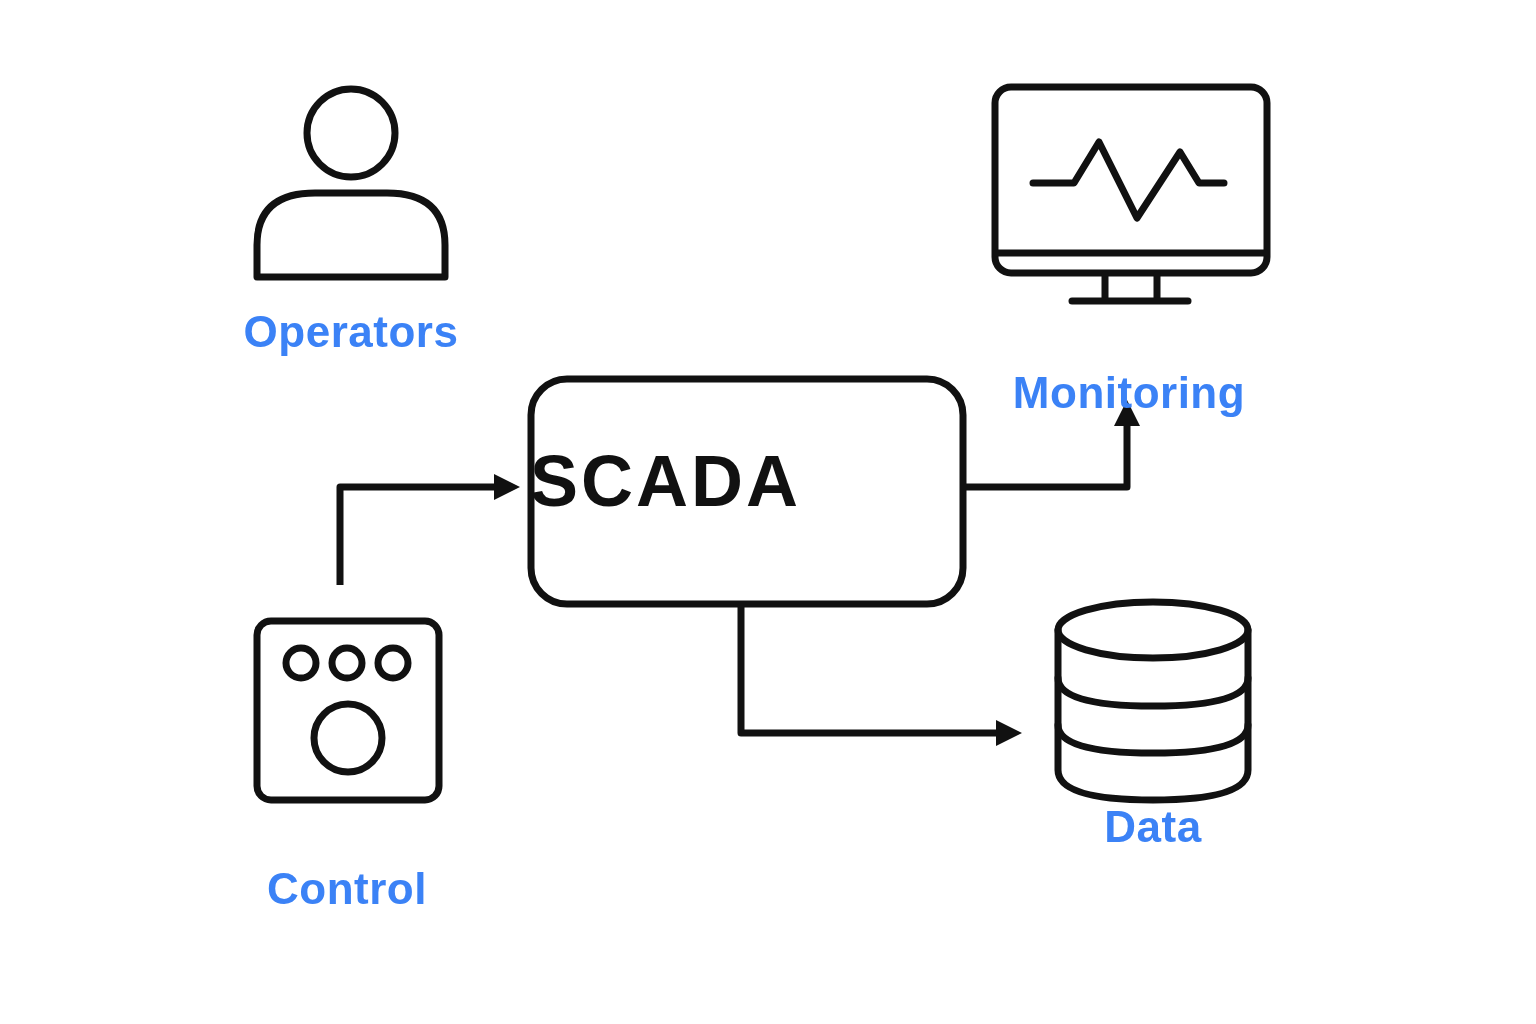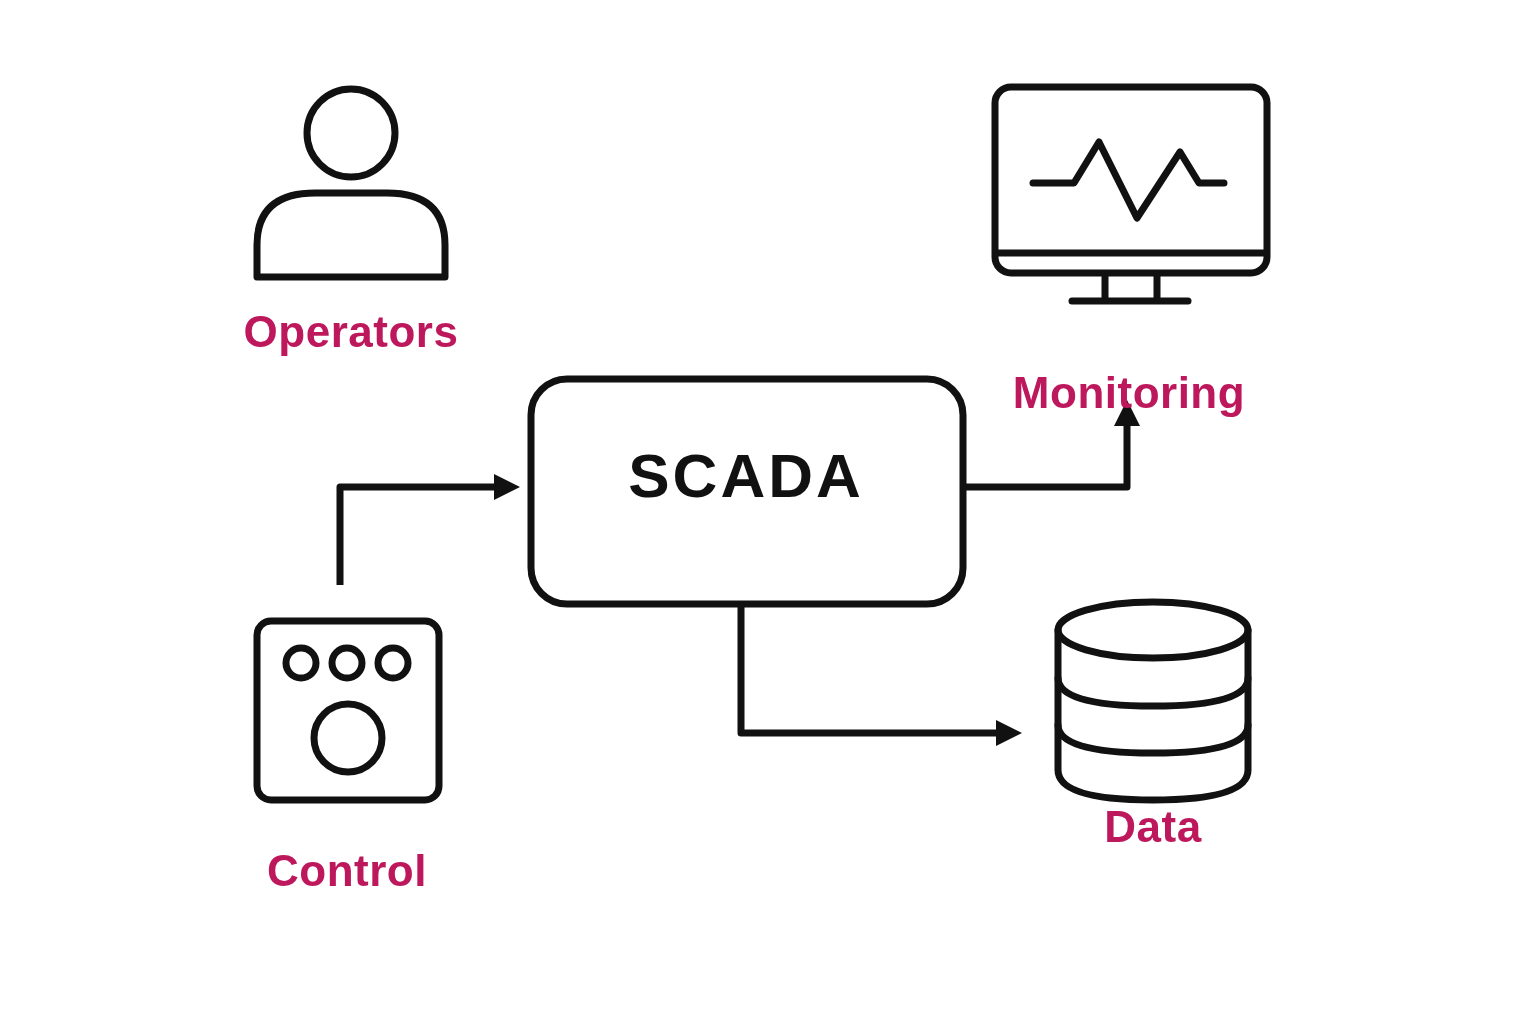--- a/index.html
+++ b/index.html
@@ -1,22 +1,22 @@
 <!DOCTYPE html>
 <html><head>
 <meta charset="utf-8">
 <style>
   html, body { margin:0; padding:0; background:#ffffff; }
   body { width:1536px; height:1024px; position:relative; overflow:hidden;
          font-family:"Liberation Sans", sans-serif; color:#000; }
   svg.diagram { position:absolute; left:0; top:0; }
-  .lbl { position:absolute; font-weight:bold; font-size:44px; color:#be185d;
+  .lbl { position:absolute; font-weight:bold; font-size:44px; color:#3b82f6;
          text-align:center; white-space:nowrap; letter-spacing:0.5px; }
-  .scada-title { position:absolute; font-weight:bold; font-size:62px; color:#111;
-         left:530px; top:440px; width:432px; text-align:center; letter-spacing:3px; }
+  .scada-title { position:absolute; font-weight:bold; font-size:72px; color:#111;
+         left:530px; top:440px; width:432px; letter-spacing:3px; }
 </style>
 </head>
 <body>
 
 <svg class="diagram" width="1536" height="1024" viewBox="0 0 1536 1024" fill="none" stroke="#111" stroke-width="7" stroke-linecap="round" stroke-linejoin="round">
 
   <g>
     <circle cx="351" cy="133" r="44"></circle>
     <path d="M257 277 L257 245 Q257 193 315 193 L387 193 Q445 193 445 245 L445 277 Z"></path>
   </g>
@@ -60,14 +60,14 @@
   <g>
     <polyline points="741,606 741,733 997,733" stroke-linecap="butt"></polyline>
     <polygon points="1022,733 996,720 996,746" fill="#111" stroke="none"></polygon>
   </g>
 </svg>
 
 <div class="scada-title">SCADA</div>
 
 <div class="lbl" style="left:200px; top:307px; width:302px;">Operators</div>
 <div class="lbl" style="left:978px; top:320px; width:302px;margin-top:48px;">Monitoring</div>
-<div class="lbl" style="left:196px; top:846px; width:302px;">Control</div>
+<div class="lbl" style="left:196px; top:864px; width:302px;">Control</div>
 <div class="lbl" style="left:1002px; top:802px; width:302px;">Data</div>
 
 </body></html>

